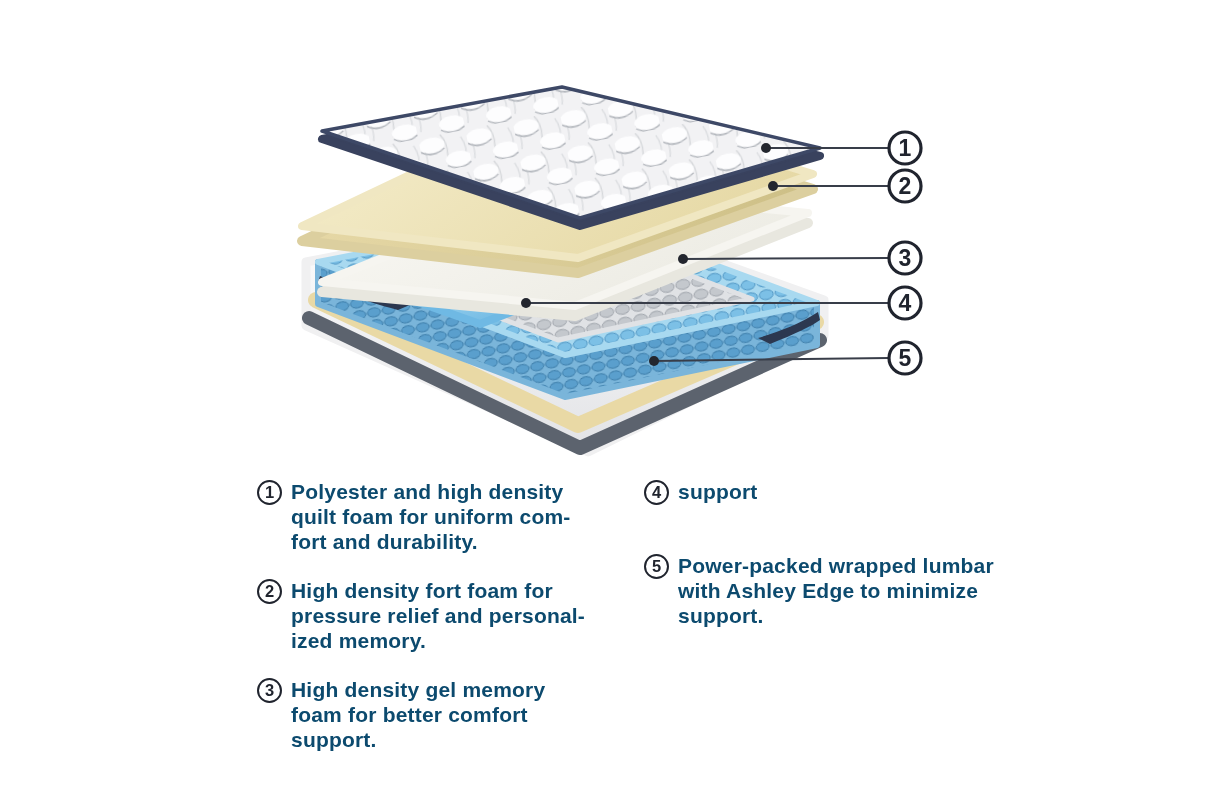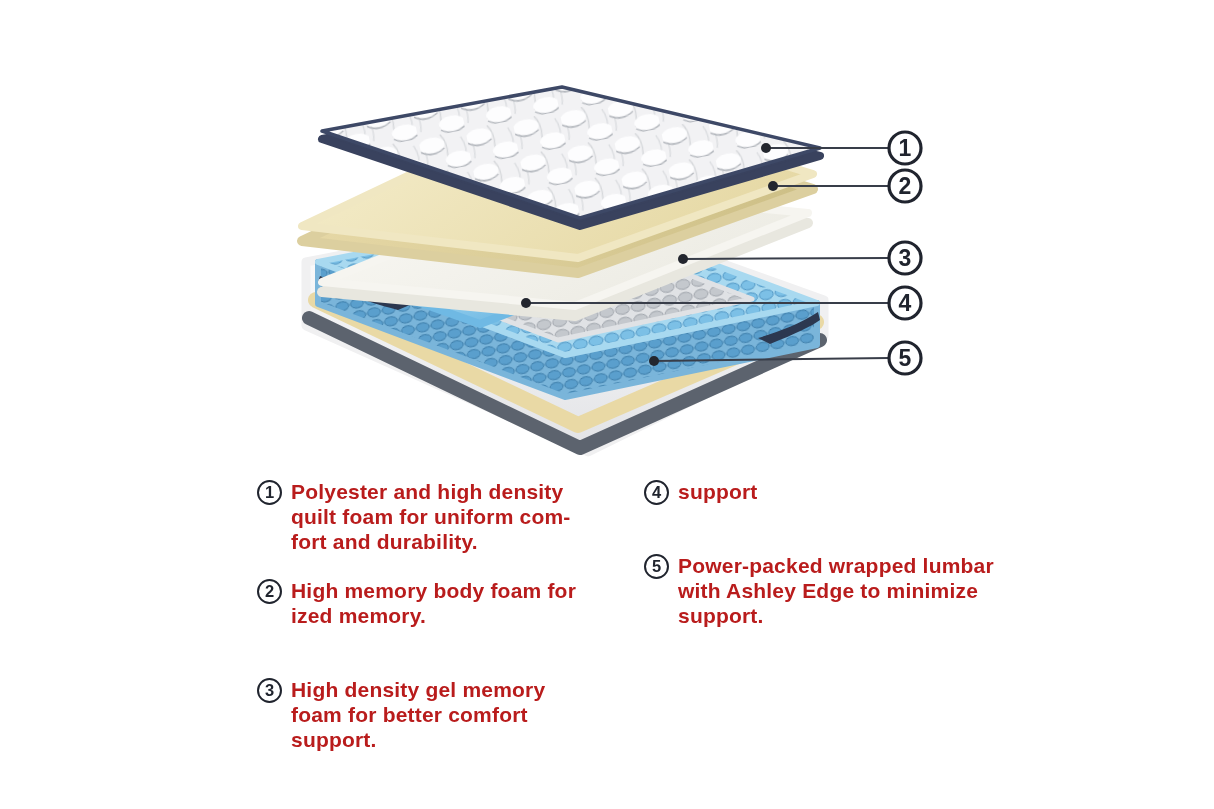--- a/index.html
+++ b/index.html
@@ -9,21 +9,21 @@
   }
   .stage{position:absolute;inset:0;}
   svg.diagram{position:absolute;left:0;top:0;}
   .legend-item{position:absolute;display:flex;gap:9px;align-items:flex-start;}
   .num-circle{
     width:25px;height:25px;border:2.6px solid #20242e;border-radius:50%;
     display:flex;align-items:center;justify-content:center;
     font-size:16.5px;font-weight:700;color:#20242e;flex:none;margin-top:1px;
     box-sizing:border-box;background:#fff;
   }
-  .lines{font-size:21px;line-height:25px;font-weight:600;color:#b91c1c;letter-spacing:.2px;white-space:nowrap;}
+  .lines{font-size:21px;line-height:25px;font-weight:600;color:#0c4a6e;letter-spacing:.2px;white-space:nowrap;}
 </style>
 </head>
 <body>
 
 <div class="stage">
 
 <svg class="diagram" width="1214" height="809" viewBox="0 0 1214 809">
   <defs>
     <pattern id="quilt" width="48" height="36" patternUnits="userSpaceOnUse" patternTransform="rotate(-11)">
       <rect width="48" height="36" fill="#f2f2f4"></rect>
@@ -143,21 +143,22 @@
   <div class="lines">
     <div>Polyester and high density</div>
     <div>quilt foam for uniform com-</div>
     <div>fort and durability.</div>
   </div>
 </div>
 
 <div class="legend-item" style="left:257px;top:578px;">
   <span class="num-circle">2</span>
   <div class="lines">
-    <div>High memory body foam for</div>
+    <div>High density fort foam for</div>
+    <div>pressure relief and personal-</div>
     <div>ized memory.</div>
   </div>
 </div>
 
 <div class="legend-item" style="left:257px;top:677px;">
   <span class="num-circle">3</span>
   <div class="lines">
     <div>High density gel memory</div>
     <div>foam for better comfort</div>
     <div>support.</div>

